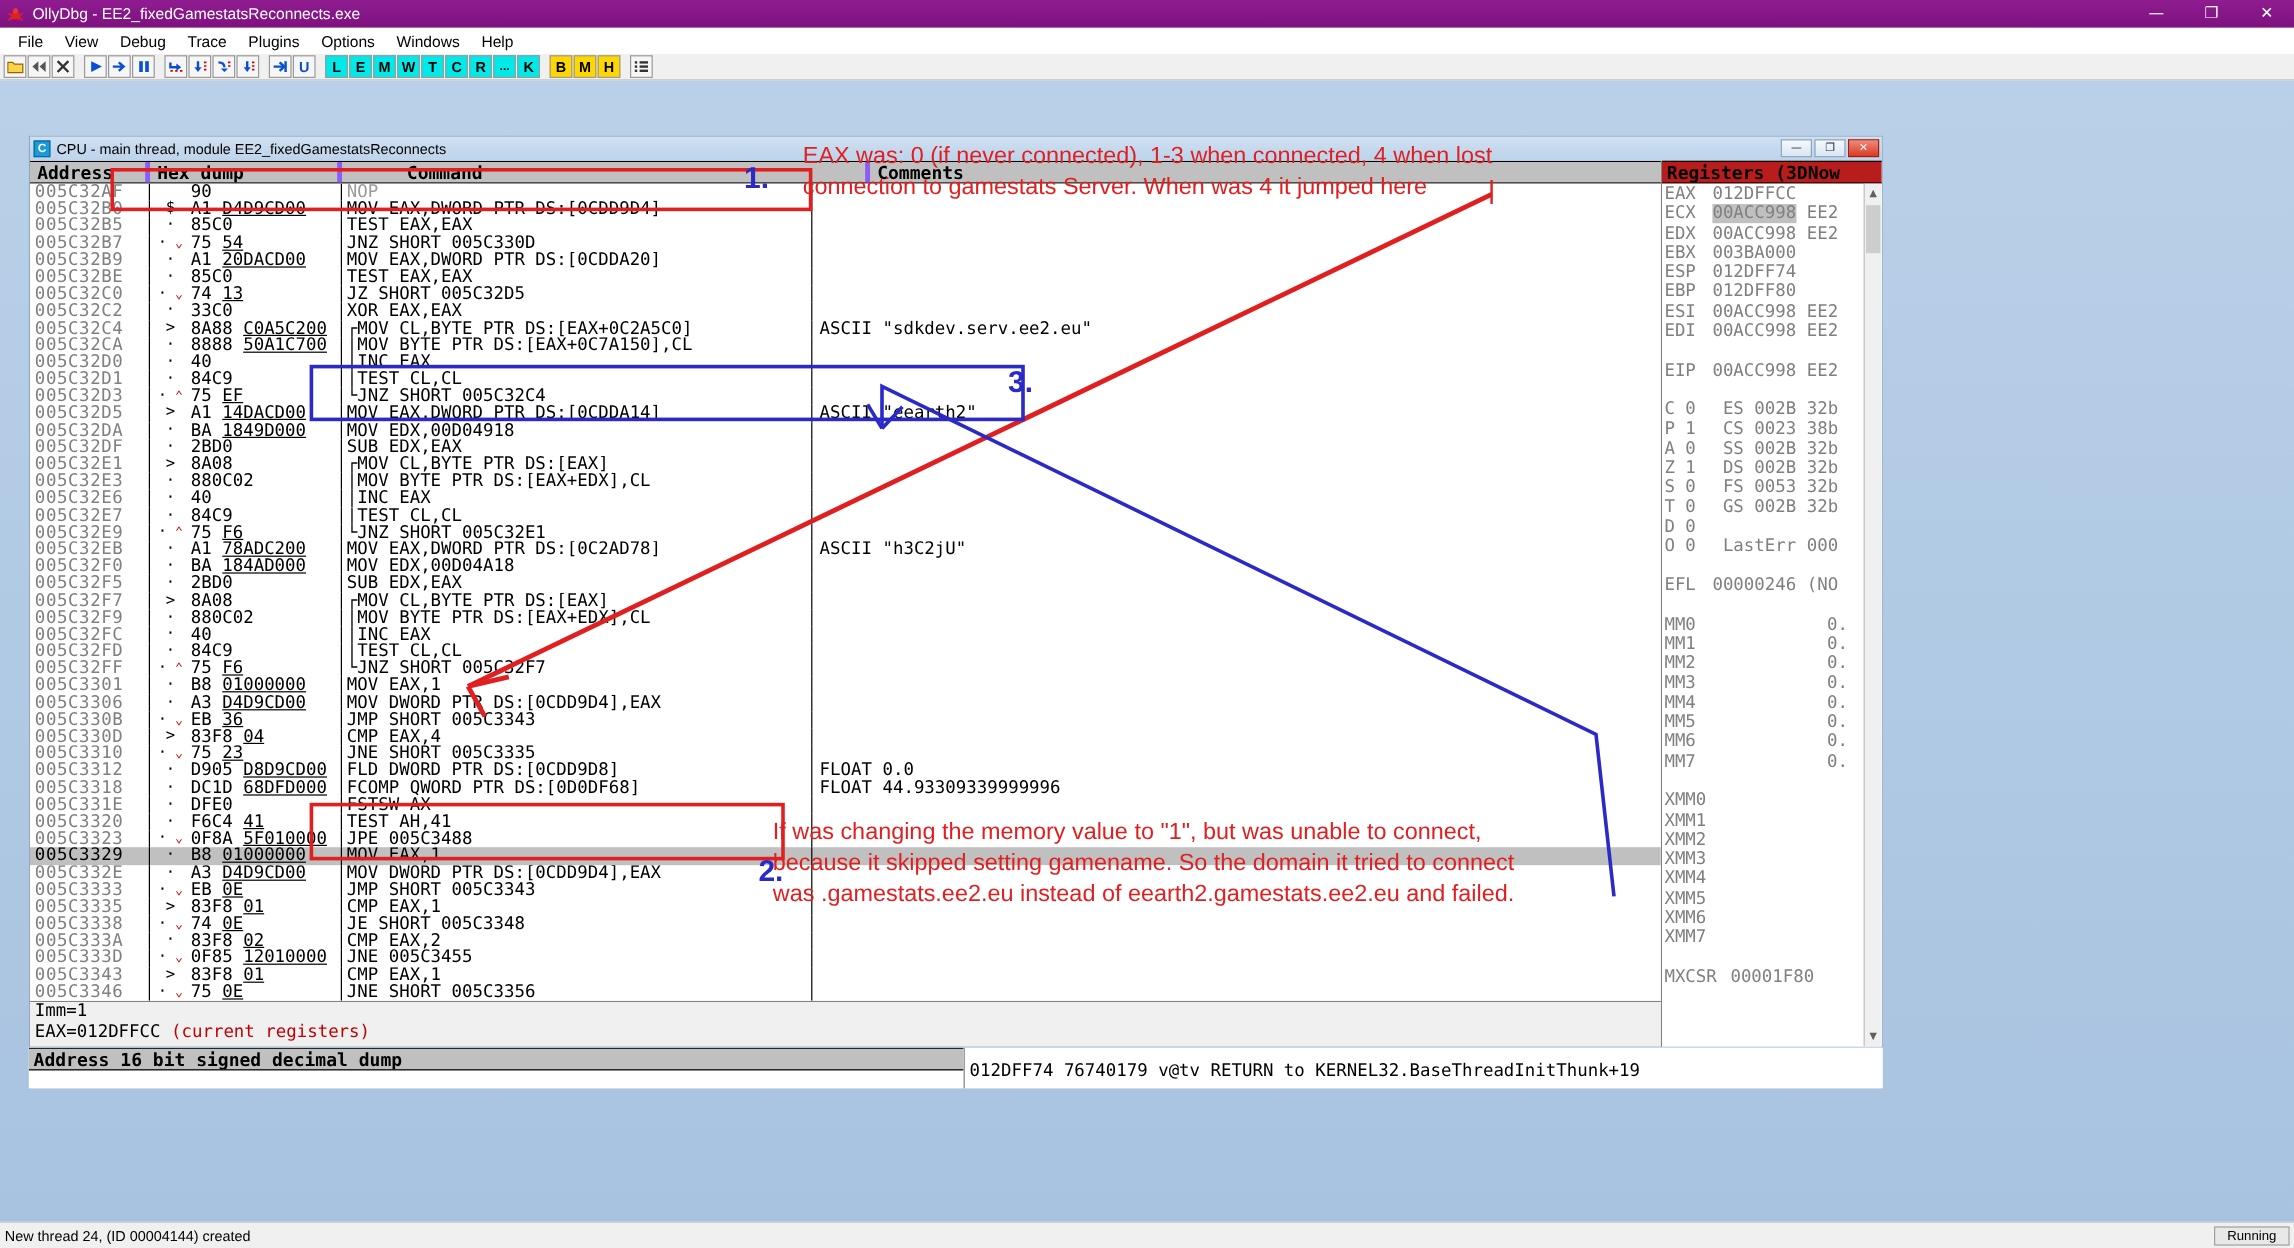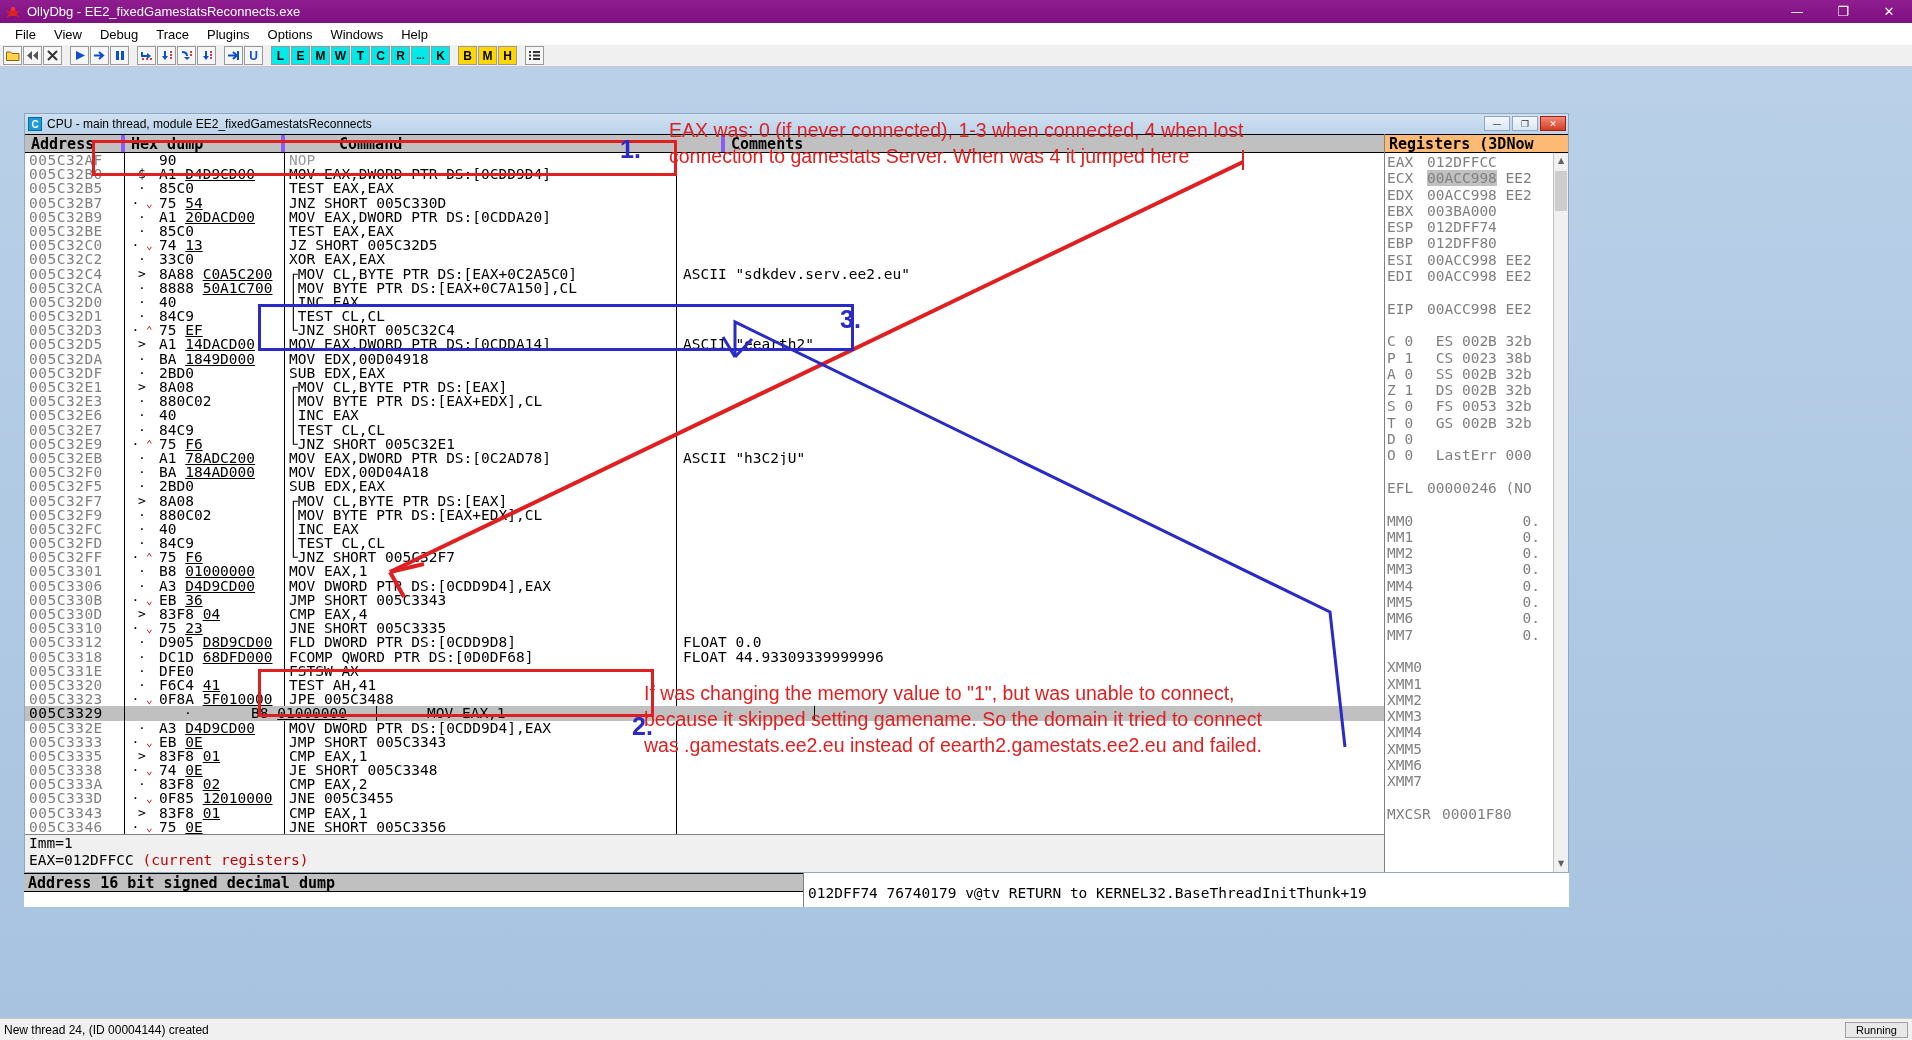--- a/index.html
+++ b/index.html
@@ -182,21 +182,21 @@
     flex: 0 0 auto;
   }
   .colhead .ch { border-right: 4px solid #8b5cf6; height: 100%; display:flex; align-items:center; padding-left:6px; overflow:hidden; white-space:nowrap; }
   .ch-addr { width: 100px; }
   .ch-hex  { width: 160px; }
   .ch-cmd  { width: 392px; margin-left: 48px; }
   .ch-com  { flex: 1 1 auto; border-right: none !important; }
 
   .regs-head {
     height: 19px;
-    background: #fdba74;
+    background: #b91c1c;
     border-bottom: 1px solid #000;
     border-top: 1px solid #000;
     display: flex; align-items: center;
     font-family: "DejaVu Sans Mono", monospace;
     font-size: 15px; font-weight: bold; color:#000;
     padding-left: 4px; overflow: hidden; white-space: nowrap;
     flex: 0 0 auto;
     position: relative;
     text-align: right;
   }
@@ -211,21 +211,21 @@
     font-size: 14.5px;
     line-height: 14.2px;
   }
   .row {
     display: flex;
     height: 14.2px;
     align-items: center;
     white-space: nowrap;
     position: relative;
   }
-  .row.sel { background: #c0c0c0; gap: 46px; }
+  .row.sel { background: #c0c0c0; }
   .c-addr {
     width: 100px; padding-left: 4px;
     color: #808080; letter-spacing: 0.5px;
     border-right: 1px solid #000;
     height: 14.2px;
     overflow: hidden;
   }
   .row.sel .c-addr { color: #000; }
   .c-mark {
     width: 34px; color:#000; text-align:center;

